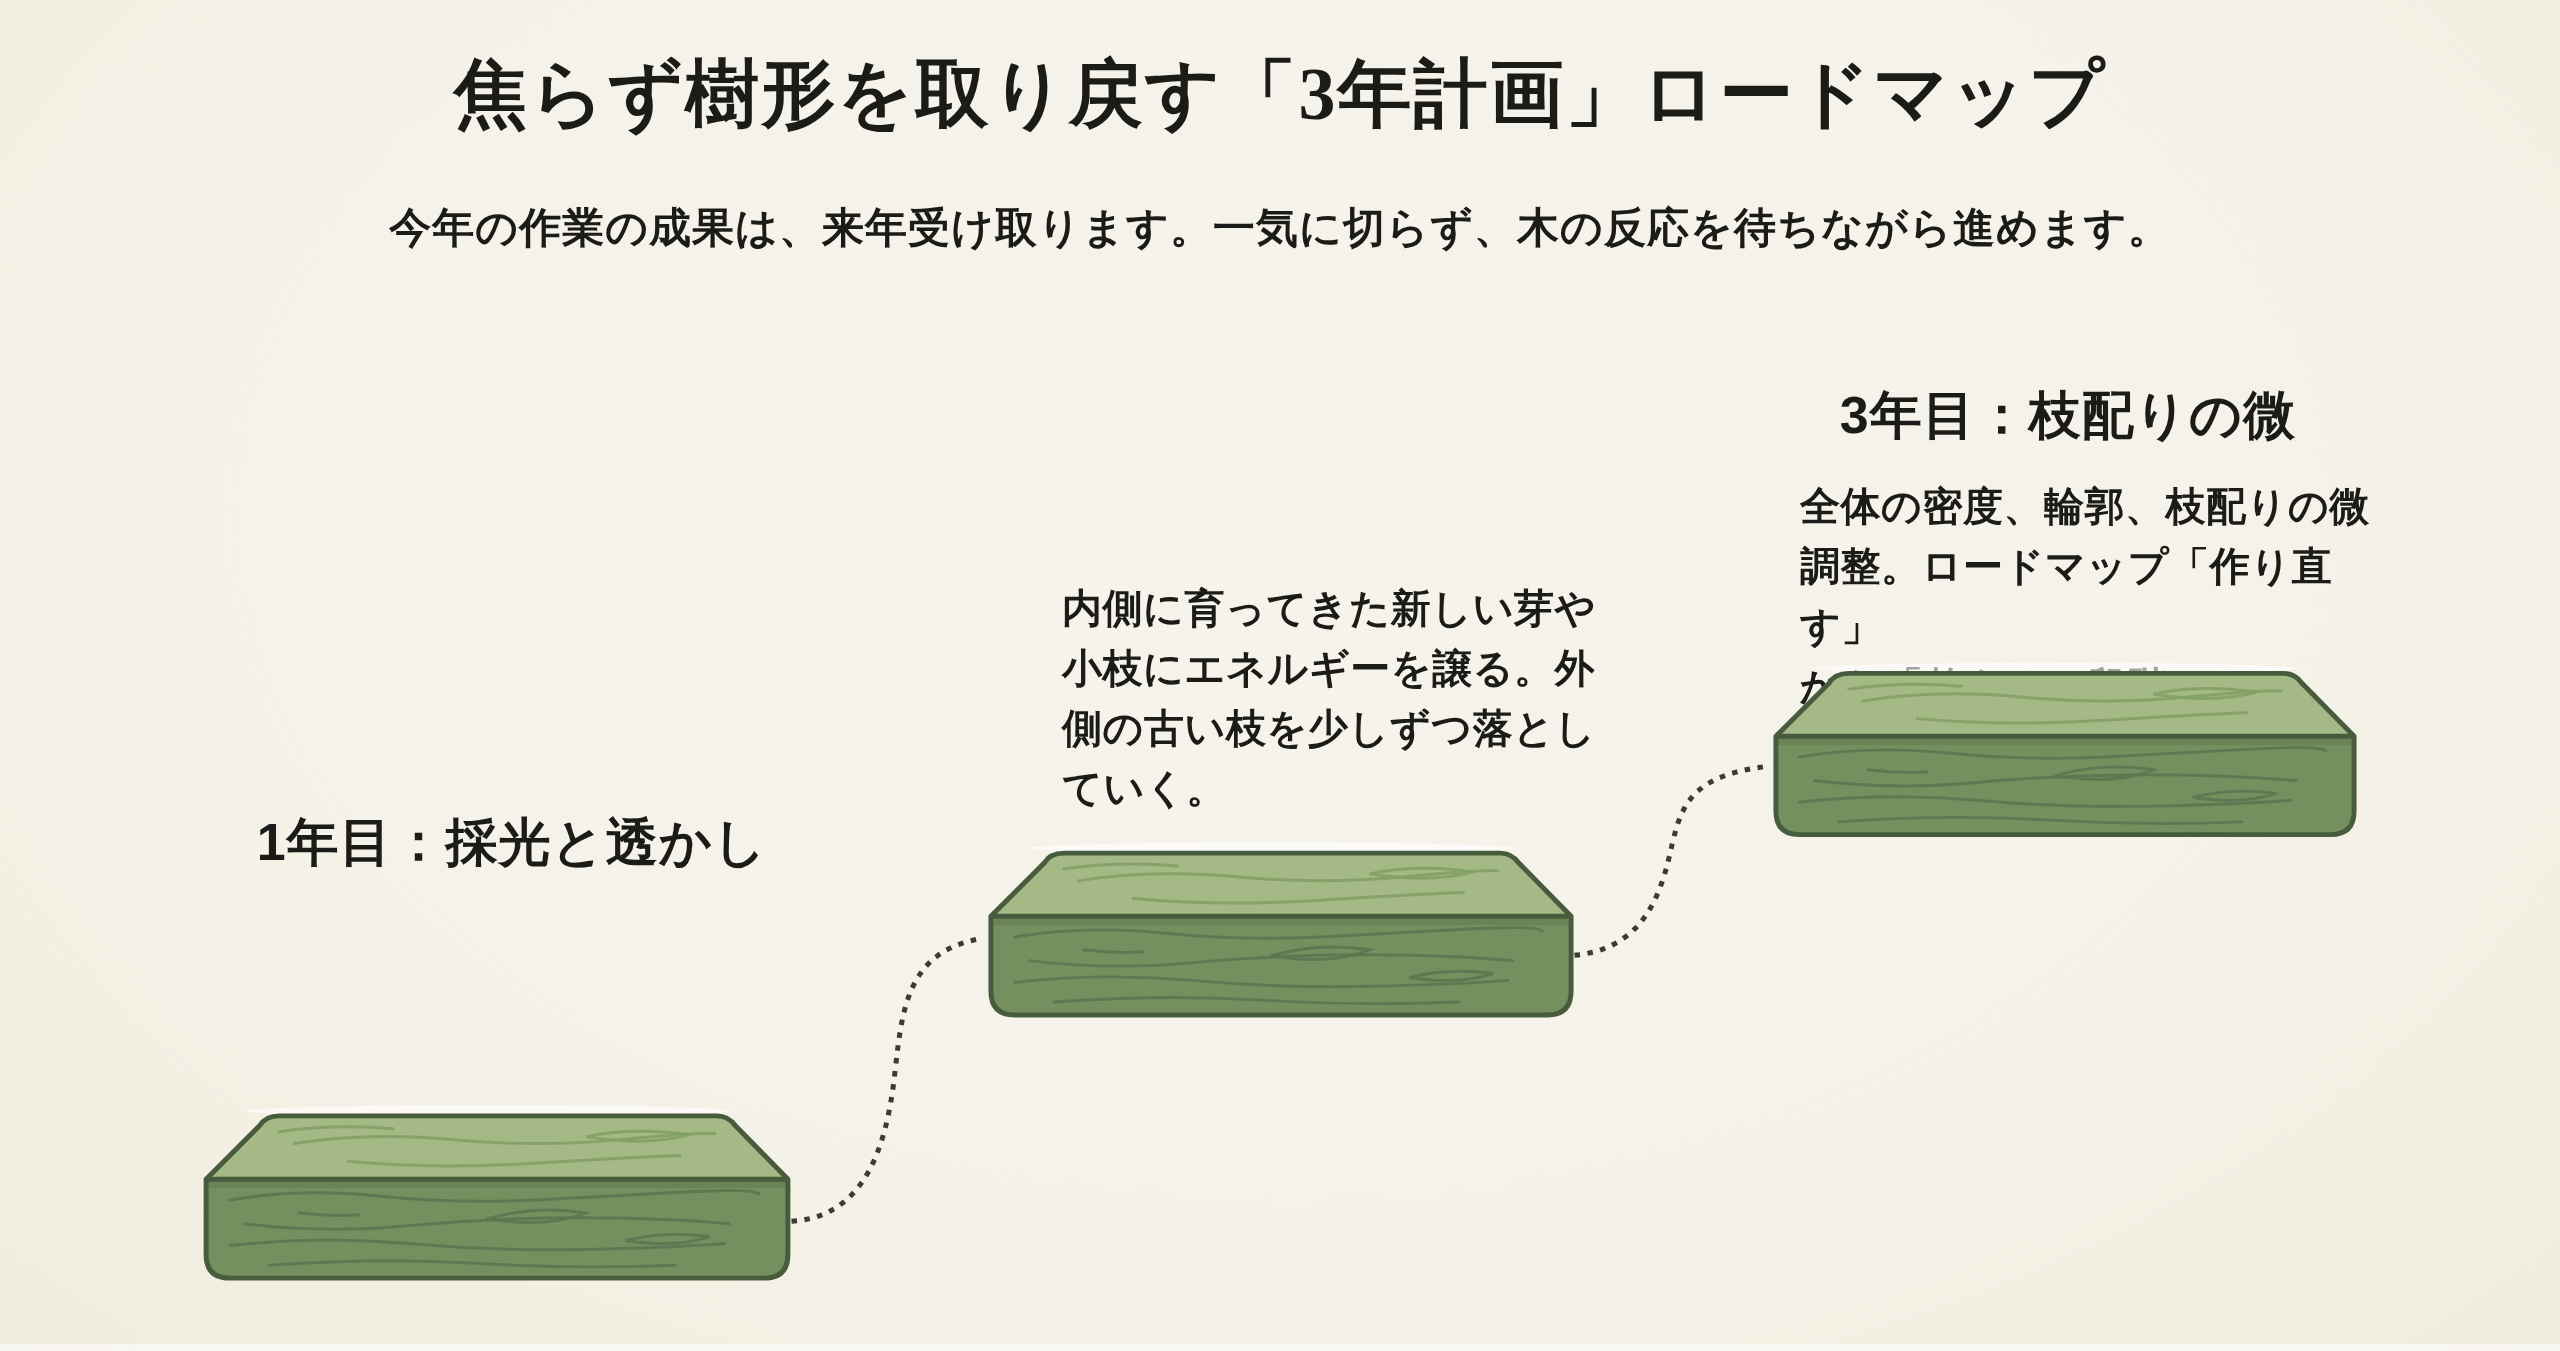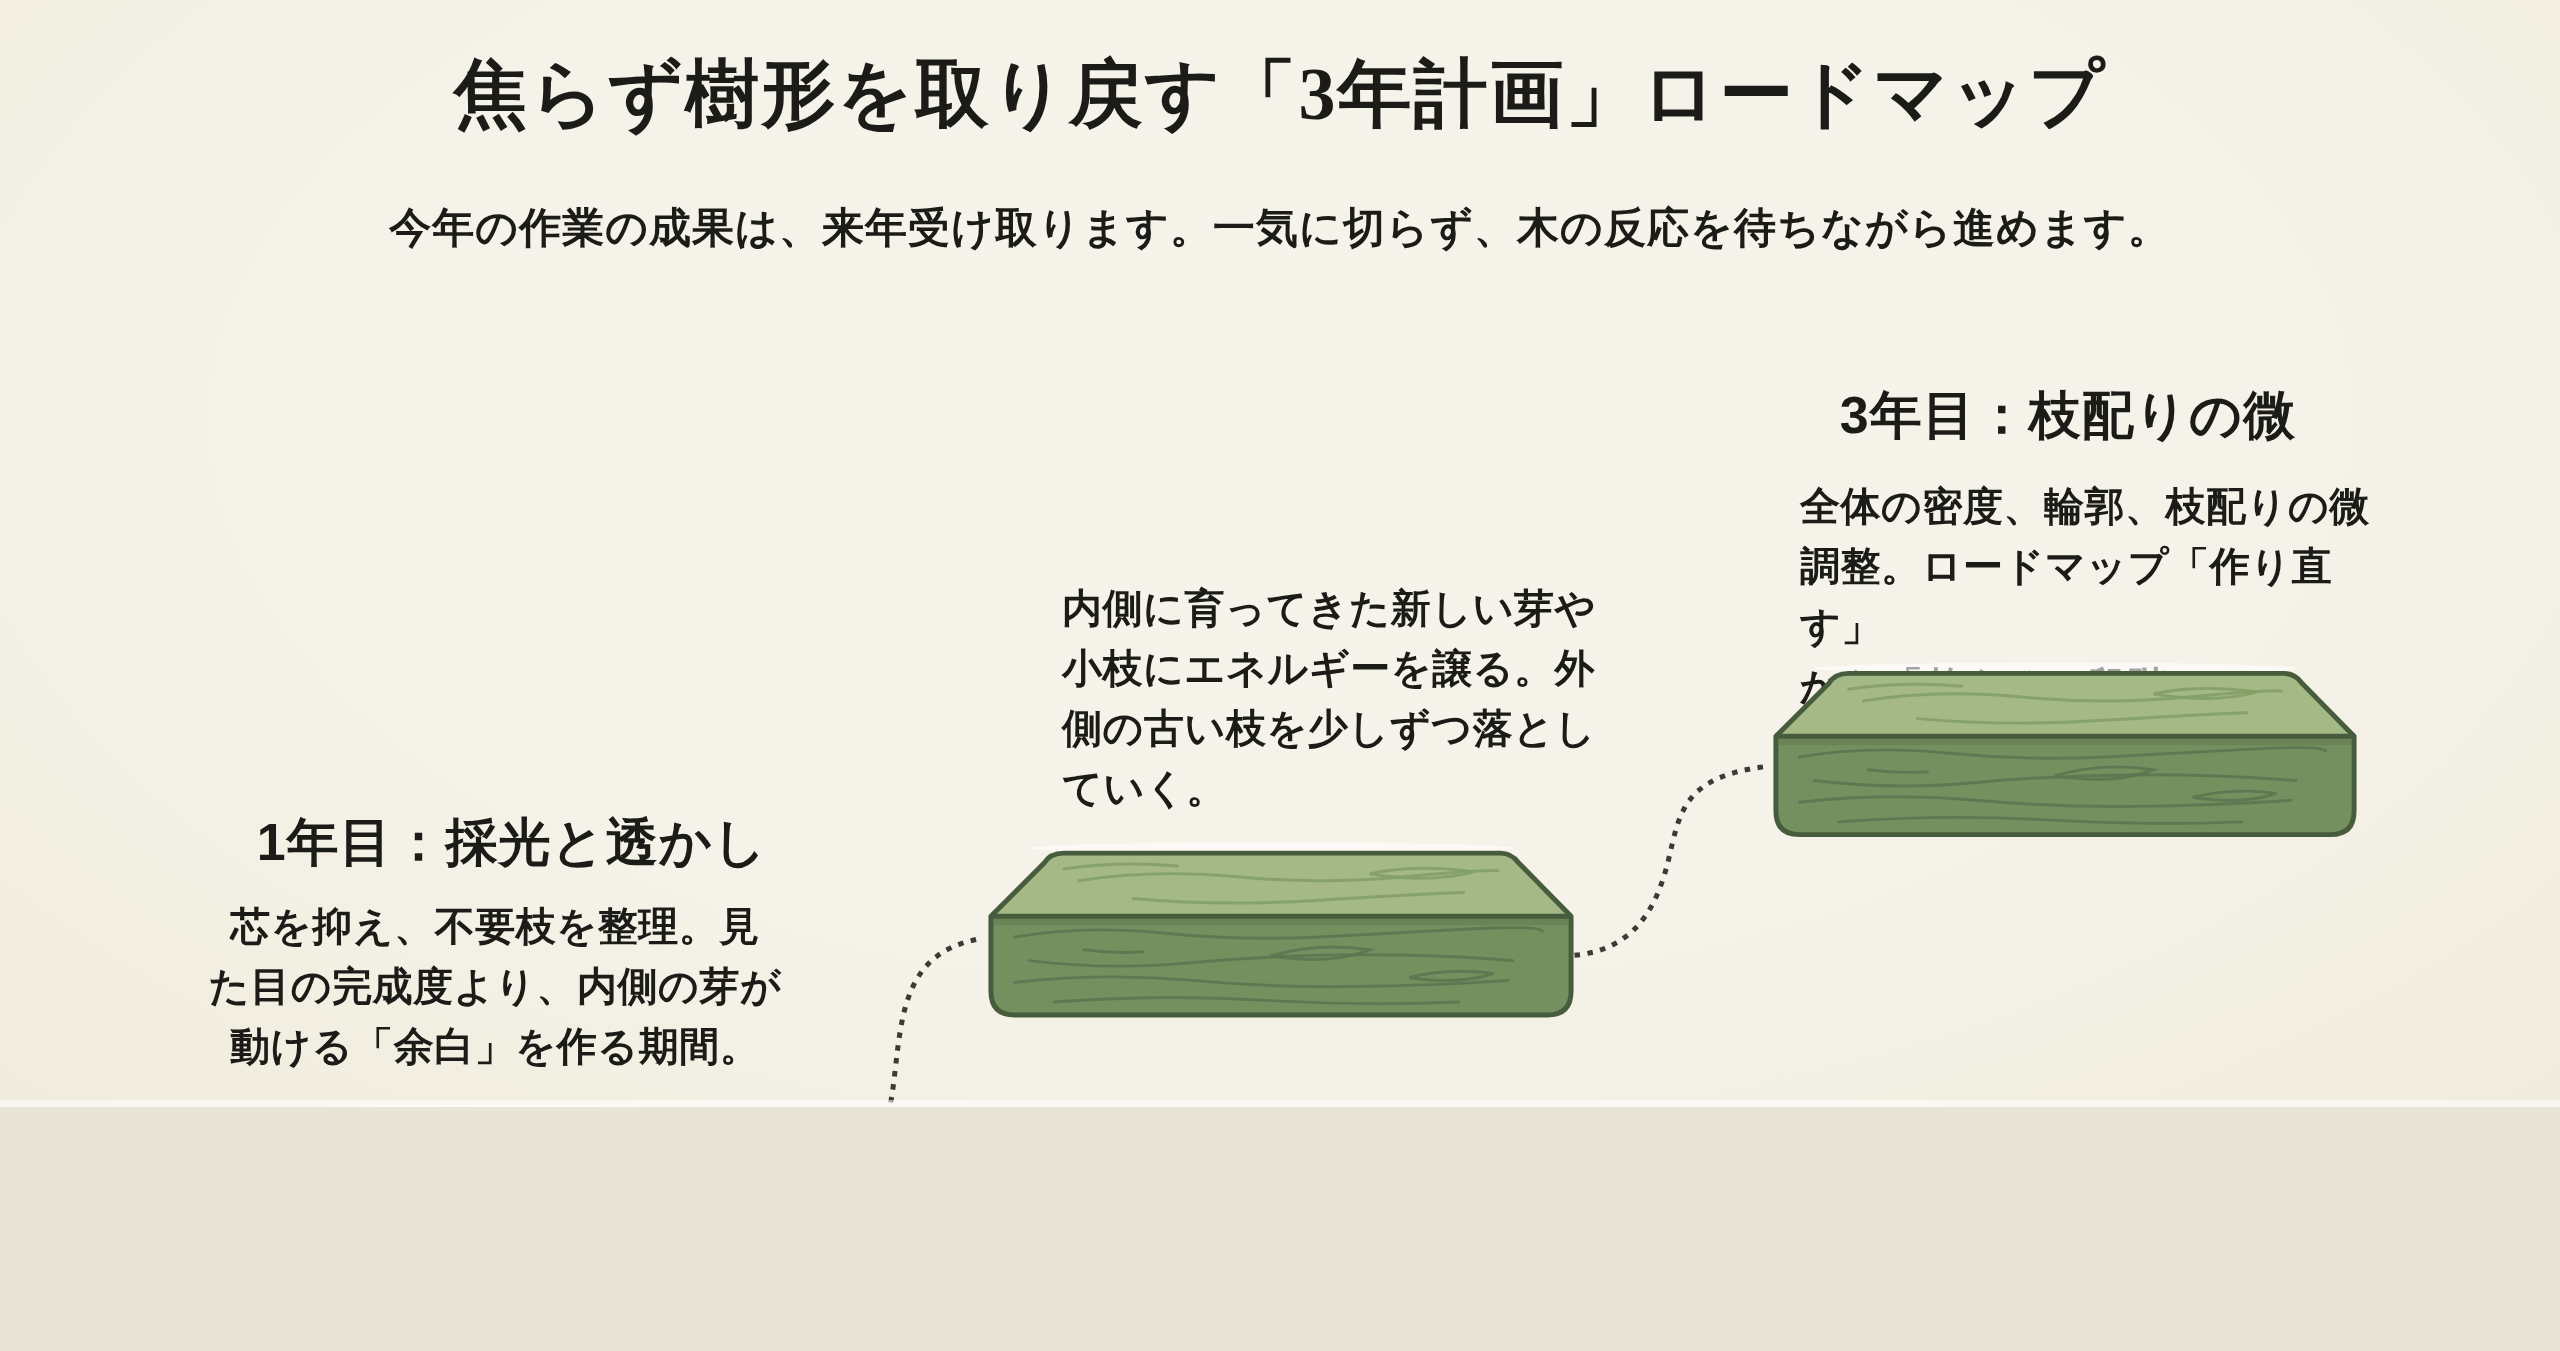--- a/index.html
+++ b/index.html
@@ -5,21 +5,21 @@
   :root{
     --bg:#f5f2e9; --ink:#1b1b18;
     --plank_top:#a4b985; --plank_front:#75905f; --plank_outline:#465c3c;
     --grain_top:#83a067; --grain_front:#5a7650; --connector:#3b3b33;
     --font-serif:"Liberation Serif","DejaVu Serif",serif;
     --font-sans:"Liberation Sans","DejaVu Sans",sans-serif;
   }
   html,body{margin:0;padding:0;}
   body{background:#e8e4d6;}
   .stage{
-    position:relative; width:2560px; height:1107px; overflow:hidden;
+    position:relative; width:2560px; height:1351px; overflow:hidden;
     background:radial-gradient(ellipse at 50% 38%, #f6f3ea 0%, var(--bg,#f5f2e9) 55%, #f0ecdd 100%);
     font-family:var(--font-sans); color:var(--ink,#1b1b18);
   }
   .title{
     position:absolute; left:0; top:46px; width:100%;
     text-align:center; font-family:var(--font-serif);
     font-size:74px; font-weight:700; letter-spacing:2px; line-height:1.3;
   }
   .subtitle{
     position:absolute; left:0; top:200px; width:100%;
@@ -90,23 +90,20 @@
         <path class="grain-f" d="M290,116 q48,-14 100,-6 q-42,16 -100,6 Z"></path>
         <path class="grain-f" d="M430,138 q40,-10 85,-4 q-35,12 -85,4 Z"></path>
         <path class="grain-f" d="M100,110 q30,4 60,2"></path>
         <path class="outline" d="M6,152 L6,76 L60,22 Q66,12 80,12 L522,12 Q534,12 541,22 L594,76 L594,152 Q594,176 570,176 L30,176 Q6,176 6,152 Z"></path>
         <path class="outline" d="M6,76 L594,76"></path>
       </g>
     </defs>
   </svg>
 
   <div class="step-heading h1">1年目：採光と透かし</div>
-  <div class="step-body b1">芯を抑え、不要枝を整理。見
-た目の完成度より、内側の芽が
-動ける「余白」を作る期間。</div>
   <div class="plank p1">
     <svg viewBox="0 0 600 190">
         <use href="#wood-plank"></use>
       </svg>
   </div>
 
   <div class="step-body b2">内側に育ってきた新しい芽や
 小枝にエネルギーを譲る。外
 側の古い枝を少しずつ落とし
 ていく。</div>

